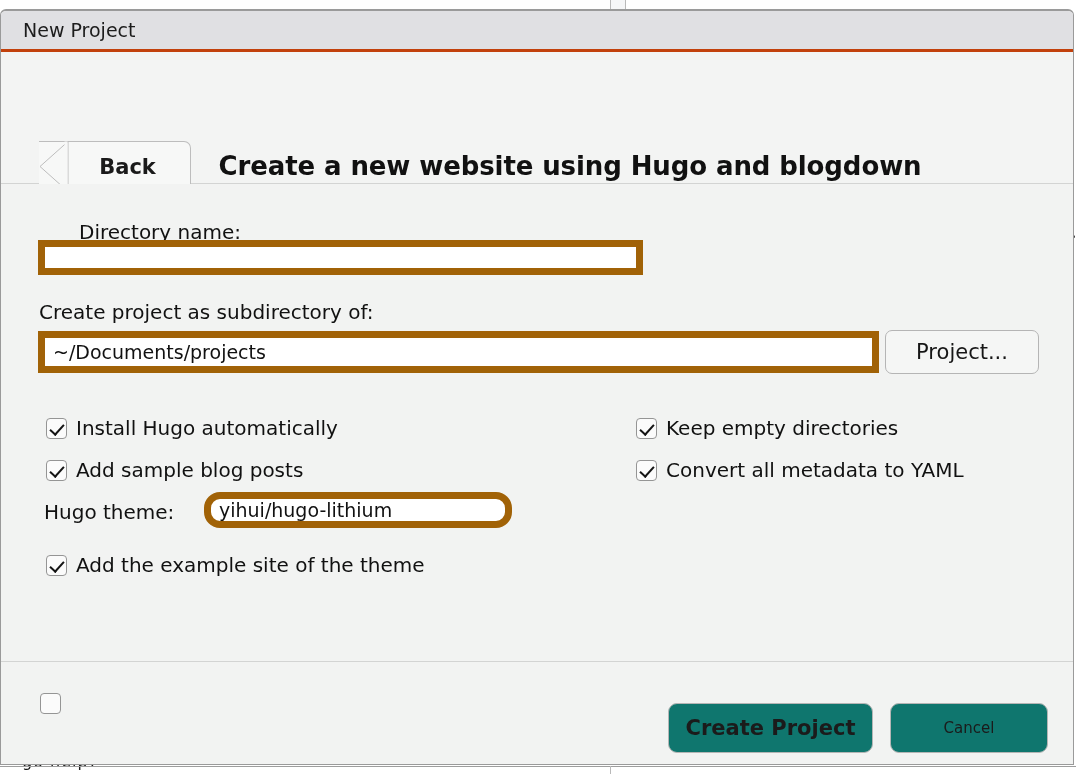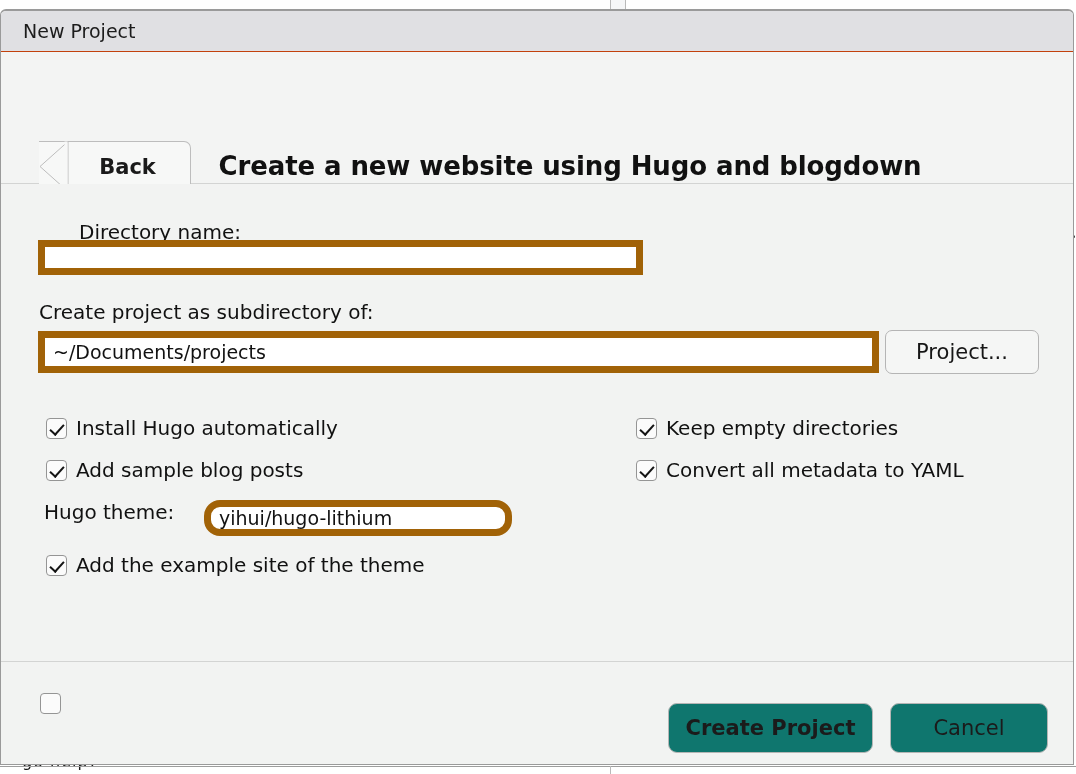--- a/index.html
+++ b/index.html
@@ -87,21 +87,21 @@
     border: 1px solid #9a9a9a;
     border-top: 2px solid #9a9a9a;
     box-sizing: border-box;
     border-radius: 6px 6px 0 0;
     overflow: hidden;
   }
 
   .titlebar {
     height: 41px;
     background: #e0e0e3;
-    border-bottom: 1px solid #c2410c;
+    border-bottom: 3px solid #c2410c;
     box-sizing: border-box;
     display: flex;
     align-items: center;
     padding-left: 22px;
   }
   .titlebar-text {
     font-size: 19px;
     color: #1c1c1c;
   }
 
@@ -272,21 +272,21 @@
     width: 205px;
     height: 50px;
     font-size: 21px;
     font-weight: bold;
   }
   #btn-cancel {
     left: 890px;
     top: 703px;
     width: 158px;
     height: 50px;
-    font-size: 21px;
+    font-size: 15px;
     font-weight: normal;
   }
 </style>
 </head>
 <body>
 
 <div id="desktop">
   <div class="bg-strip-top"></div>
   <div class="bg-pane" style="left:611px;width:14px;"></div>
   <div class="bg-divider-v" style="left:610px;"></div>
@@ -345,21 +345,21 @@
     <div class="cb-row" style="left:45px; top:274px;">
       <span class="cb-box checked"></span>
       <span class="cb-label">Add sample blog posts</span>
     </div>
     <div class="cb-row" style="left:635px; top:274px;">
       <span class="cb-box checked"></span>
       <span class="cb-label">Convert all metadata to YAML</span>
     </div>
 
     <div class="field-label" style="left:43px; top:316px;">Hugo theme:</div>
-    <input class="text-input" style="left: 203px; top: 316px; width: 308px; height: 36px; border-radius: 16px;" type="text" value="yihui/hugo-lithium">
+    <input class="text-input" style="left: 203px; top: 308px; width: 308px; height: 36px; border-radius: 16px;" type="text" value="yihui/hugo-lithium">
 
     <div class="cb-row" style="left:45px; top:369px;">
       <span class="cb-box checked"></span>
       <span class="cb-label">Add the example site of the theme</span>
     </div>
 
   </div>
 
   <div class="footer">
     <div class="footer-cb">

